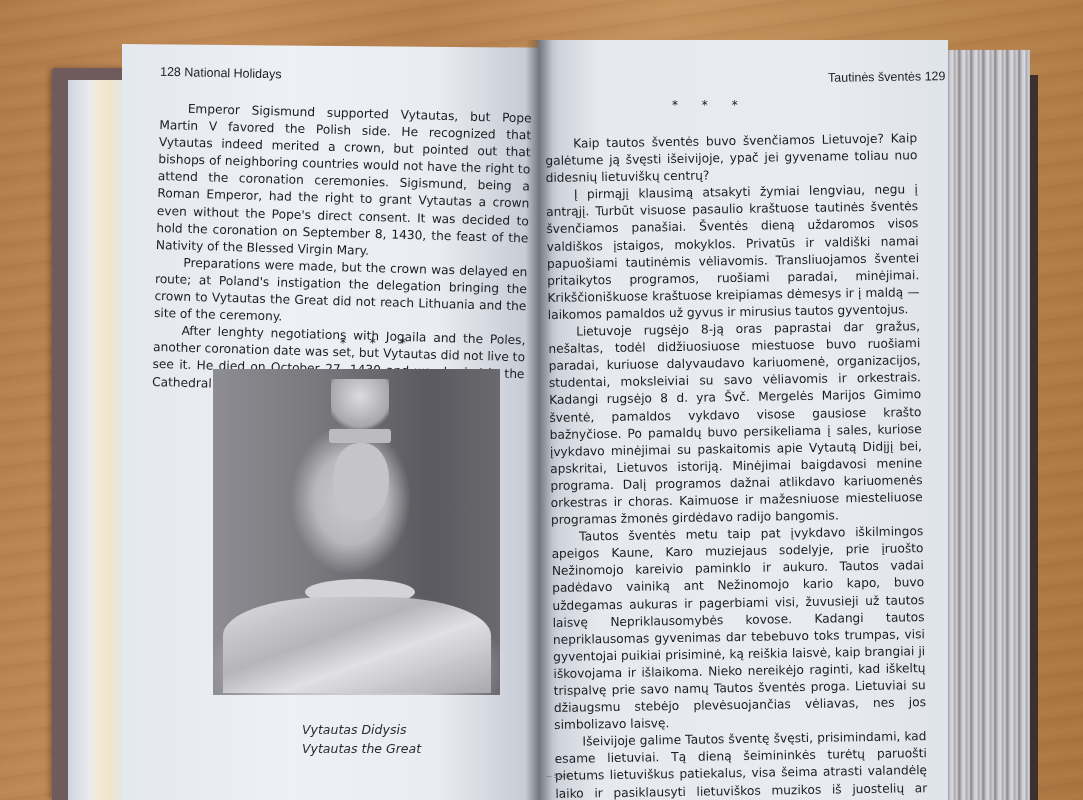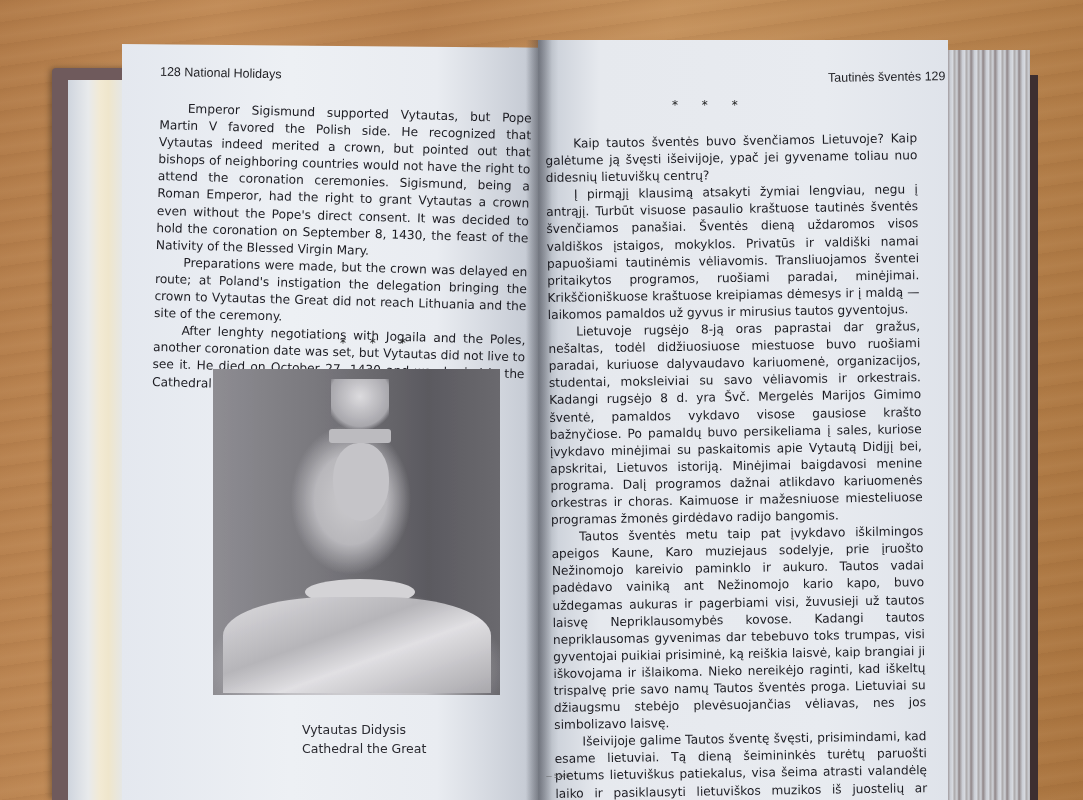--- a/index.html
+++ b/index.html
@@ -32,21 +32,21 @@
                radial-gradient(ellipse 150px 80px at 50% 92%,#d6d5d8 0%,#bebdc1 55%,rgba(0,0,0,0) 100%),
                linear-gradient(90deg,#8d8c91 0%,#7a797e 35%,#5d5c61 75%,#6b6a6f 100%);
     filter:contrast(1.05);}
   .crown{position:absolute;left:118px;top:10px;width:58px;height:58px;
     background:radial-gradient(circle at 50% 30%,#d8d7da 0%,#a6a5aa 60%,rgba(0,0,0,0) 70%);}
   .crown-band{position:absolute;left:116px;top:60px;width:62px;height:14px;background:#b9b8bc;border-radius:3px;}
   .face{position:absolute;left:120px;top:74px;width:56px;height:78px;background:#c2c1c5;border-radius:45% 45% 50% 50%;}
   .collar{position:absolute;left:92px;top:210px;width:110px;height:26px;background:#d0cfd2;border-radius:50%;}
   .robe{position:absolute;left:10px;top:228px;width:268px;height:96px;
     background:linear-gradient(160deg,#d9d8db 0%,#b3b2b6 40%,#dcdbde 60%,#a7a6aa 100%);border-radius:40% 40% 0 0;}
-  .caption{position:absolute;left:302px;top:720px;font-family:"DejaVu Sans",sans-serif;font-size:12.5px;line-height:19px;color:#2a2a30;}
+  .caption{position:absolute;left:302px;top:720px;font-family:"DejaVu Sans",sans-serif;font-style:italic;font-size:12.5px;line-height:19px;color:#2a2a30;}
   .gutter-shadow{position:absolute;left:526px;top:40px;width:26px;height:760px;
     background:linear-gradient(90deg,rgba(0,0,0,0) 0%,rgba(40,40,50,0.35) 50%,rgba(0,0,0,0) 100%);}
   .footer-mark{position:absolute;left:546px;top:772px;font-size:6px;color:#555;}
 </style>
 </head>
 <body>
 
 <div class="wood-grain"></div>
 
 <div class="cover-left"></div>
@@ -71,21 +71,21 @@
 <div class="portrait" title="Portrait of Vytautas the Great wearing a crown and ermine robe">
   <div class="crown"></div>
   <div class="crown-band"></div>
   <div class="face"></div>
   <div class="collar"></div>
   <div class="robe"></div>
 </div>
 
 <div class="caption">
   <div>Vytautas Didysis</div>
-  <div>Cathedral the Great</div>
+  <div>Vytautas the Great</div>
 </div>
 
 <div class="running-head" style="left:828px;top:70px;transform:rotate(-0.8deg);">Tautinės šventės 129</div>
 
 <div class="ornament" style="left:672px;top:98px;">* * *</div>
 
 <div class="body-text right-text">
   <p>Kaip tautos šventės buvo švenčiamos Lietuvoje? Kaip galėtume ją švęsti išeivijoje, ypač jei gyvename toliau nuo didesnių lietuviškų centrų?</p>
   <p>Į pirmąjį klausimą atsakyti žymiai lengviau, negu į antrąjį. Turbūt visuose pasaulio kraštuose tautinės šventės švenčiamos panašiai. Šventės dieną uždaromos visos valdiškos įstaigos, mokyklos. Privatūs ir valdiški namai papuošiami tautinėmis vėliavomis. Transliuojamos šventei pritaikytos programos, ruošiami paradai, minėjimai. Krikščioniškuose kraštuose kreipiamas dėmesys ir į maldą — laikomos pamaldos už gyvus ir mirusius tautos gyventojus.</p>
   <p>Lietuvoje rugsėjo 8-ją oras paprastai dar gražus, nešaltas, todėl didžiuosiuose miestuose buvo ruošiami paradai, kuriuose dalyvaudavo kariuomenė, organizacijos, studentai, moksleiviai su savo vėliavomis ir orkestrais. Kadangi rugsėjo 8 d. yra Švč. Mergelės Marijos Gimimo šventė, pamaldos vykdavo visose gausiose krašto bažnyčiose. Po pamaldų buvo persikeliama į sales, kuriose įvykdavo minėjimai su paskaitomis apie Vytautą Didįjį bei, apskritai, Lietuvos istoriją. Minėjimai baigdavosi menine programa. Dalį programos dažnai atlikdavo kariuomenės orkestras ir choras. Kaimuose ir mažesniuose miesteliuose programas žmonės girdėdavo radijo bangomis.</p>

